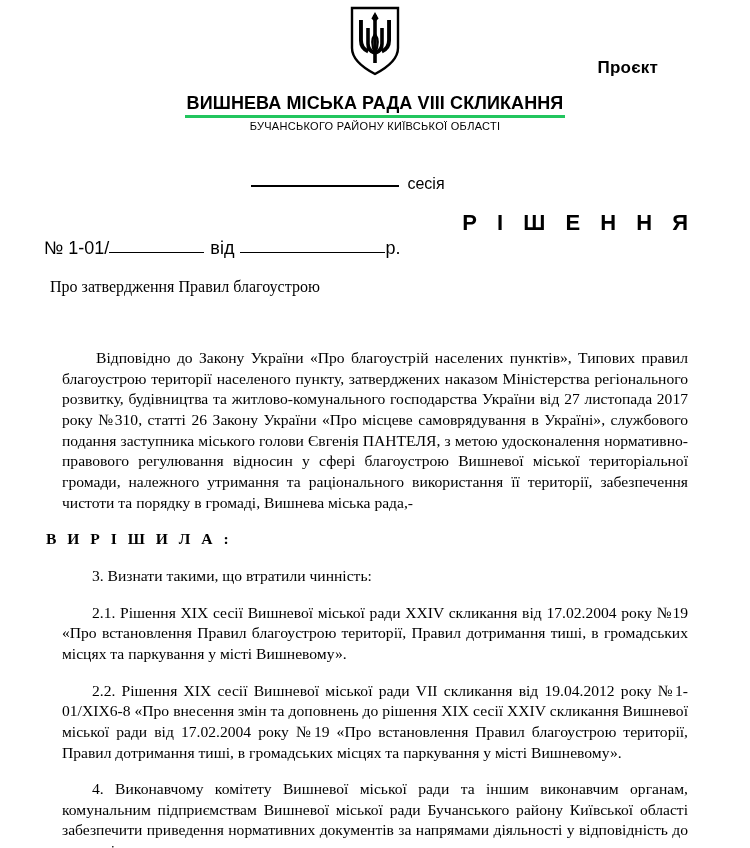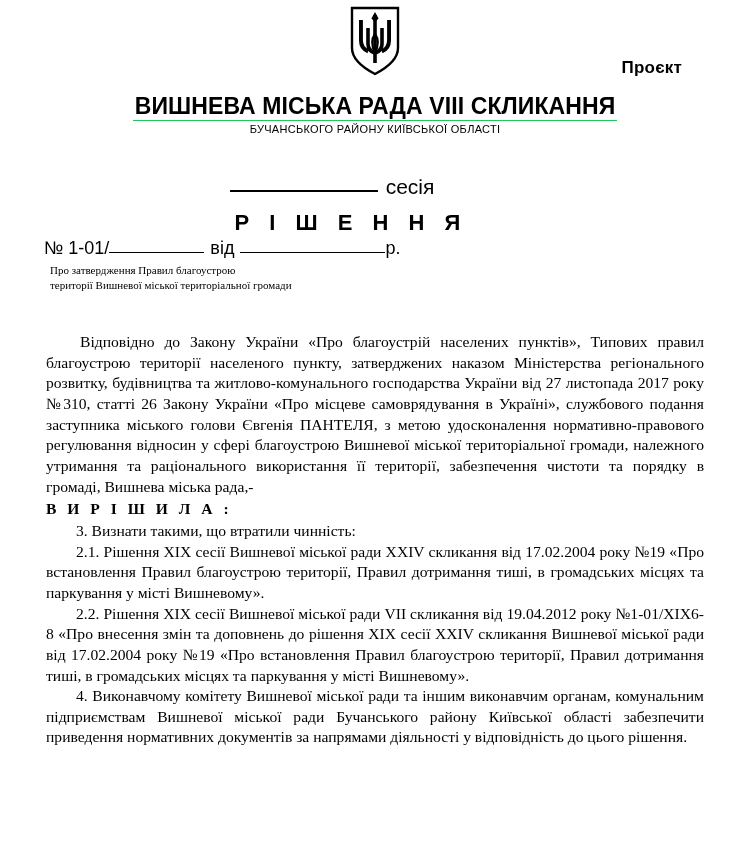--- a/index.html
+++ b/index.html
@@ -30,82 +30,82 @@
   .emblem {
     display: inline-block;
     width: 52px;
     height: 70px;
   }
 
   
   .proekt {
     position: absolute;
     top: 58px;
-    right: 68px;
+    right: 92px;
     font-family: "Liberation Sans", "DejaVu Sans", sans-serif;
     font-weight: bold;
     font-size: 17px;
     letter-spacing: 0.2px;
     white-space: nowrap;
   }
 
   
   .org-block {
     position: absolute;
     top: 94px;
     left: 0;
     width: 750px;
     text-align: center;
   }
   .org-title {
     display: inline-block;
     font-family: "Liberation Sans", "DejaVu Sans", sans-serif;
     font-weight: bold;
-    font-size: 23px;
+    font-size: 18px;
     line-height: 1.05;
     letter-spacing: 0.1px;
     white-space: nowrap;
-    border-bottom: 1px solid #22c55e;
+    border-bottom: 3px solid #22c55e;
     padding: 0 2px 2px 2px;
   }
   .org-sub {
     font-family: "Liberation Sans", "DejaVu Sans", sans-serif;
     font-weight: normal;
     font-size: 11px;
     letter-spacing: 0.3px;
     white-space: nowrap;
     margin-top: 2px;
   }
 
   
   .session-line {
     position: absolute;
     top: 175px;
-    left: 0;
+    left: 16px;
     width: 664px;
     text-align: center;
     font-family: "Liberation Sans", "DejaVu Sans", sans-serif;
-    font-size: 21px;
+    font-size: 16px;
     white-space: nowrap;
   }
   .session-line .rule {
     display: inline-block;
     width: 148px;
     border-bottom: 2px solid #000;
     vertical-align: 2px;
     margin-right: 8px;
   }
 
   
   .decision-title {
     position: absolute;
     top: 210px;
     left: 0;
     width: 695px;
-    text-align: center;
+    text-align: right;
     font-family: "Liberation Sans", "DejaVu Sans", sans-serif;
     font-weight: bold;
     font-size: 22px;
     letter-spacing: 7px;
     text-indent: 7px;
     white-space: nowrap;
   }
 
   
   .numline {
@@ -126,39 +126,39 @@
     display: inline-block;
     width: 145px;
     border-bottom: 1.5px solid #000;
     vertical-align: 1px;
   }
   .numline .gap { display: inline-block; width: 6px; }
 
   
   .subject {
     position: absolute;
-    top: 263px;
+    top: 276px;
     left: 50px;
     width: 520px;
-    font-size: 11px;
+    font-size: 16px;
     line-height: 1.32;
   }
 
   
   .body-block {
     position: absolute;
     top: 332px;
     left: 46px;
     width: 658px;
     font-size: 15.6px;
     line-height: 1.325;
     text-align: justify;
   }
   .body-block p {
-    margin: 0;
+    margin: 16px;
     text-align: justify;
     text-justify: inter-word;
   }
   .p-indent { text-indent: 34px; }
   .p-indent-sm { text-indent: 30px; }
 
   .resolved {
     text-align: center;
     font-weight: bold;
     letter-spacing: 3.5px;
@@ -208,21 +208,20 @@
   </div>
 
   <div class="decision-title">Р І Ш Е Н Н Я</div>
 
   <div class="numline">
     <span>№ 1-01/</span><span class="rule-a"></span><span class="gap"></span><span>від</span><span class="gap"></span><span class="rule-b"></span><span>р.</span>
   </div>
 
   <div class="subject">
     <div>Про затвердження Правил благоустрою</div>
-    <div>території Вишневої міської територіальної громади</div>
   </div>
 
   <div class="body-block">
     <p class="p-indent">Відповідно до Закону України «Про благоустрій населених пунктів», Типових правил благоустрою території населеного пункту, затверджених наказом Міністерства регіонального розвитку, будівництва та житлово-комунального господарства України від 27 листопада 2017 року №310, статті 26 Закону України «Про місцеве самоврядування в Україні», службового подання заступника міського голови Євгенія ПАНТЕЛЯ, з метою удосконалення нормативно-правового регулювання відносин у сфері благоустрою Вишневої міської територіальної громади, належного утримання та раціонального використання її території, забезпечення чистоти та порядку в громаді, Вишнева міська рада,-</p>
     <p class="resolved">В И Р І Ш И Л А :</p>
     <p class="p-indent-sm">3. Визнати такими, що втратили чинність:</p>
     <p class="p-indent-sm">2.1. Рішення XIX сесії Вишневої міської ради XXIV скликання від 17.02.2004 року №19 «Про встановлення Правил благоустрою території, Правил дотримання тиші, в громадських місцях та паркування у місті Вишневому».</p>
     <p class="p-indent-sm">2.2. Рішення XIX сесії Вишневої міської ради VII скликання від 19.04.2012 року №1-01/XIX6-8 «Про внесення змін та доповнень до рішення XIX сесії XXIV скликання Вишневої міської ради від 17.02.2004 року №19 «Про встановлення Правил благоустрою території, Правил дотримання тиші, в громадських місцях та паркування у місті Вишневому».</p>
     <p class="p-indent-sm">4. Виконавчому комітету Вишневої міської ради та іншим виконавчим органам, комунальним підприємствам Вишневої міської ради Бучанського району Київської області забезпечити приведення нормативних документів за напрямами діяльності у відповідність до цього рішення.</p>
   </div>

